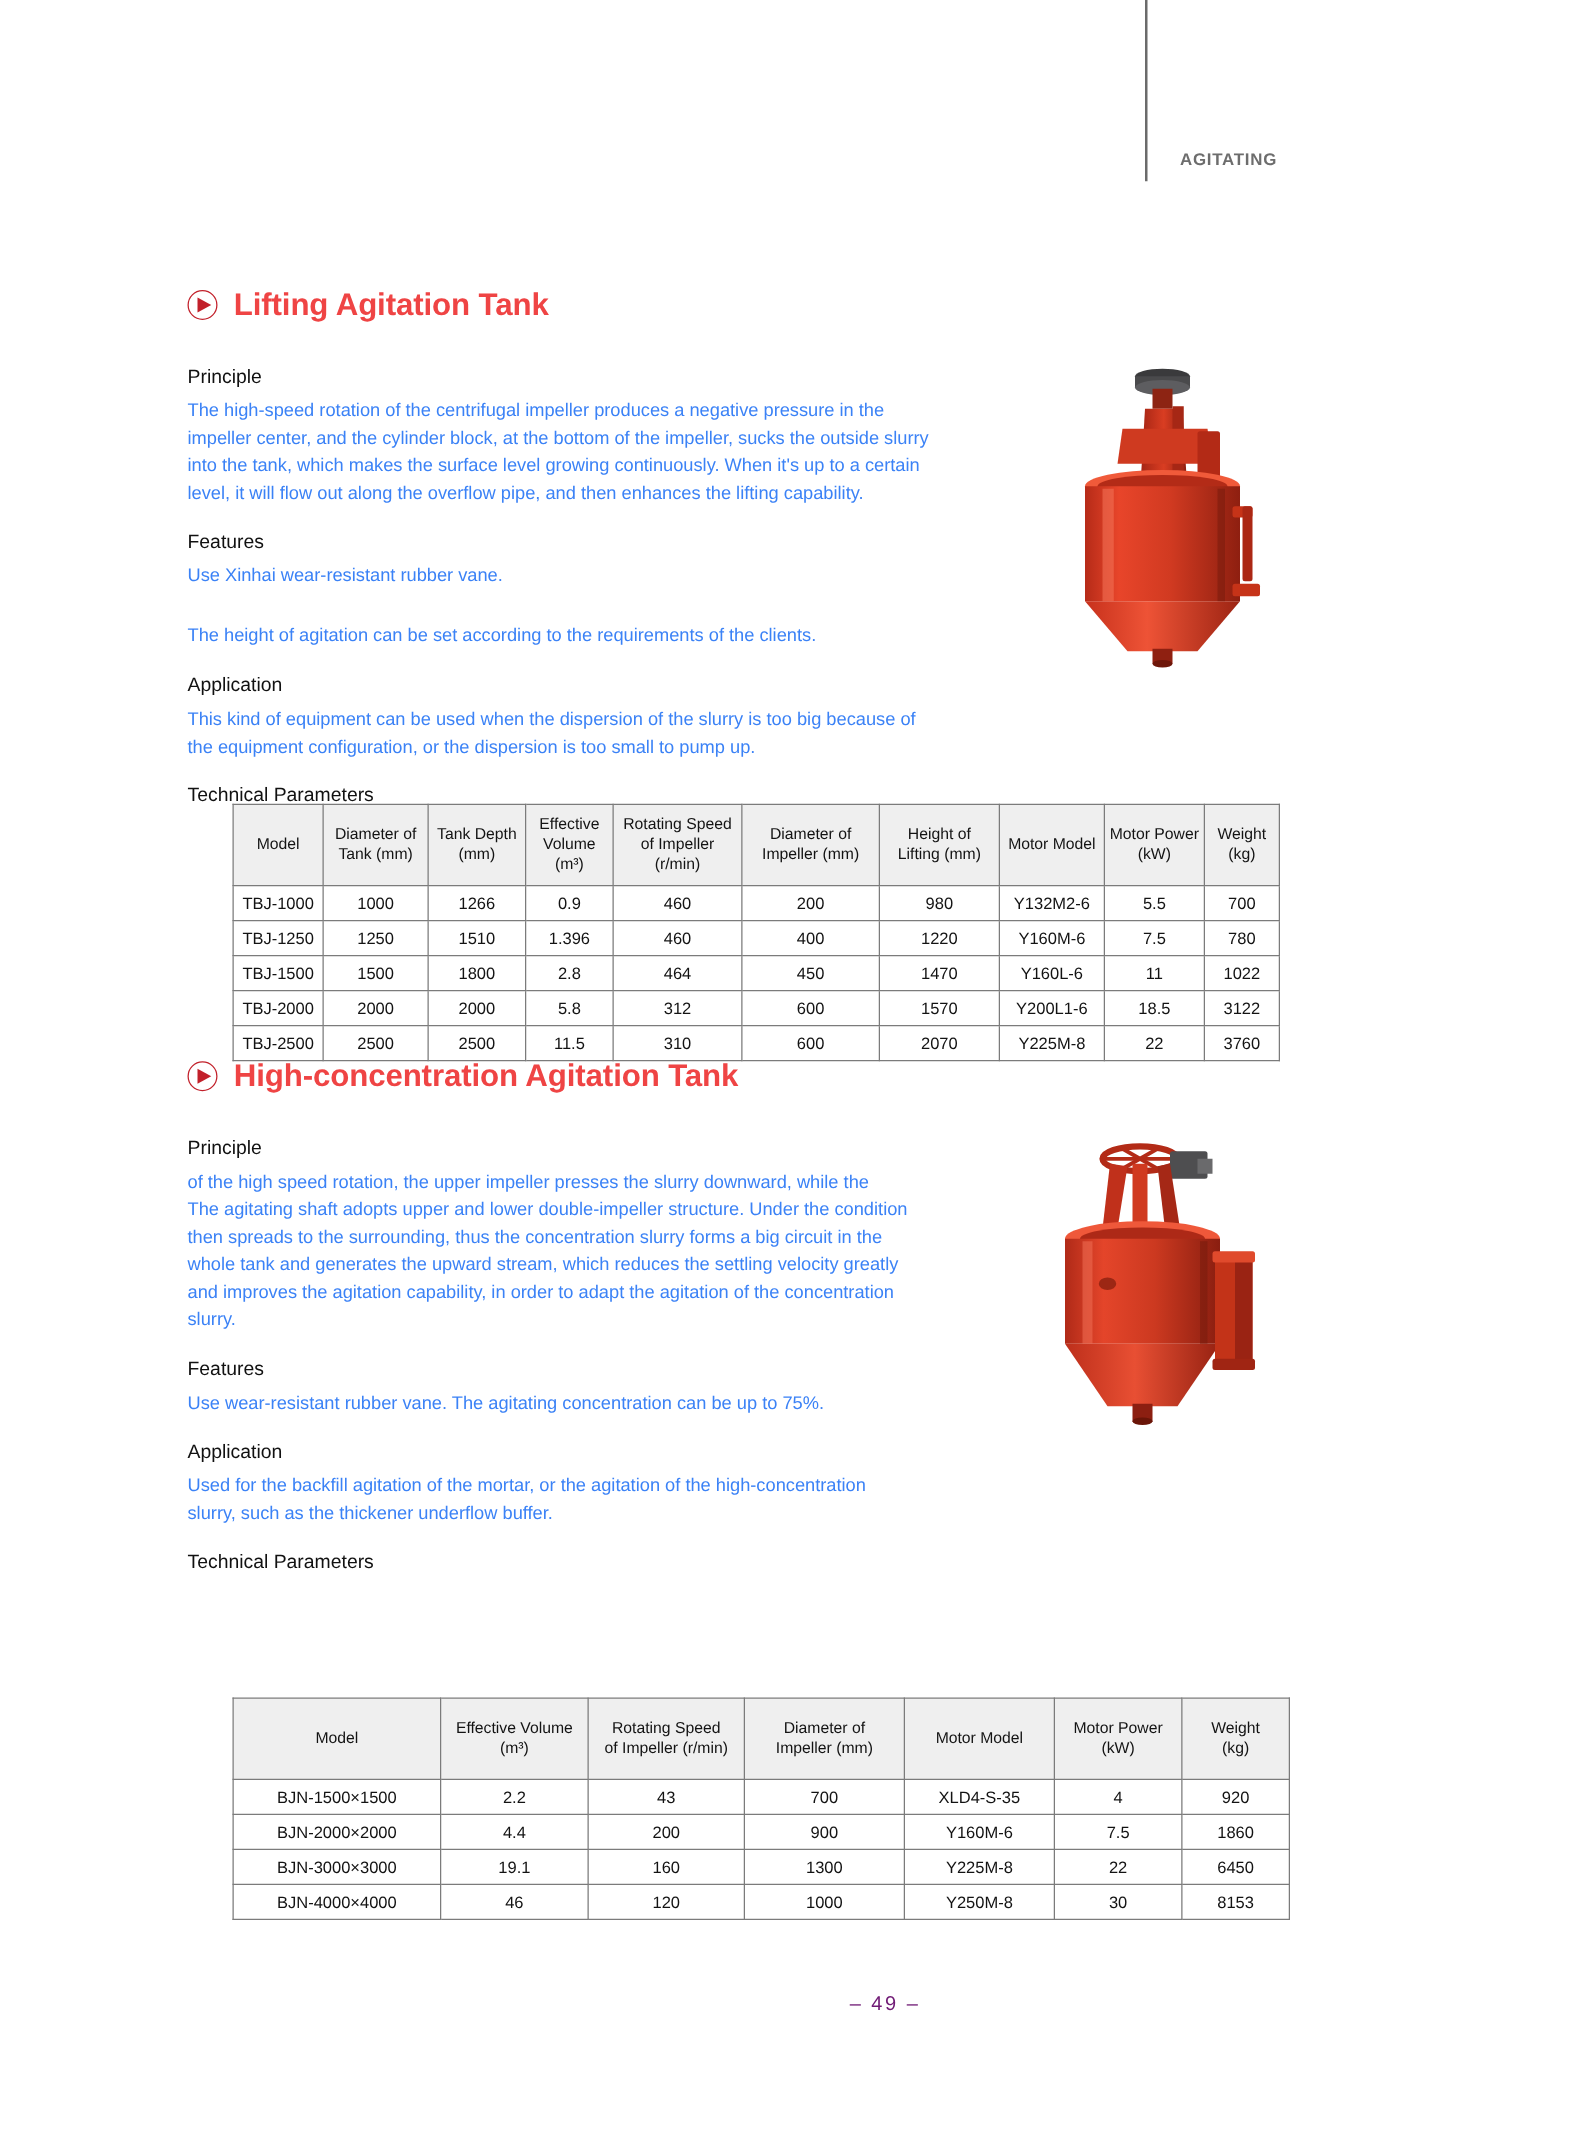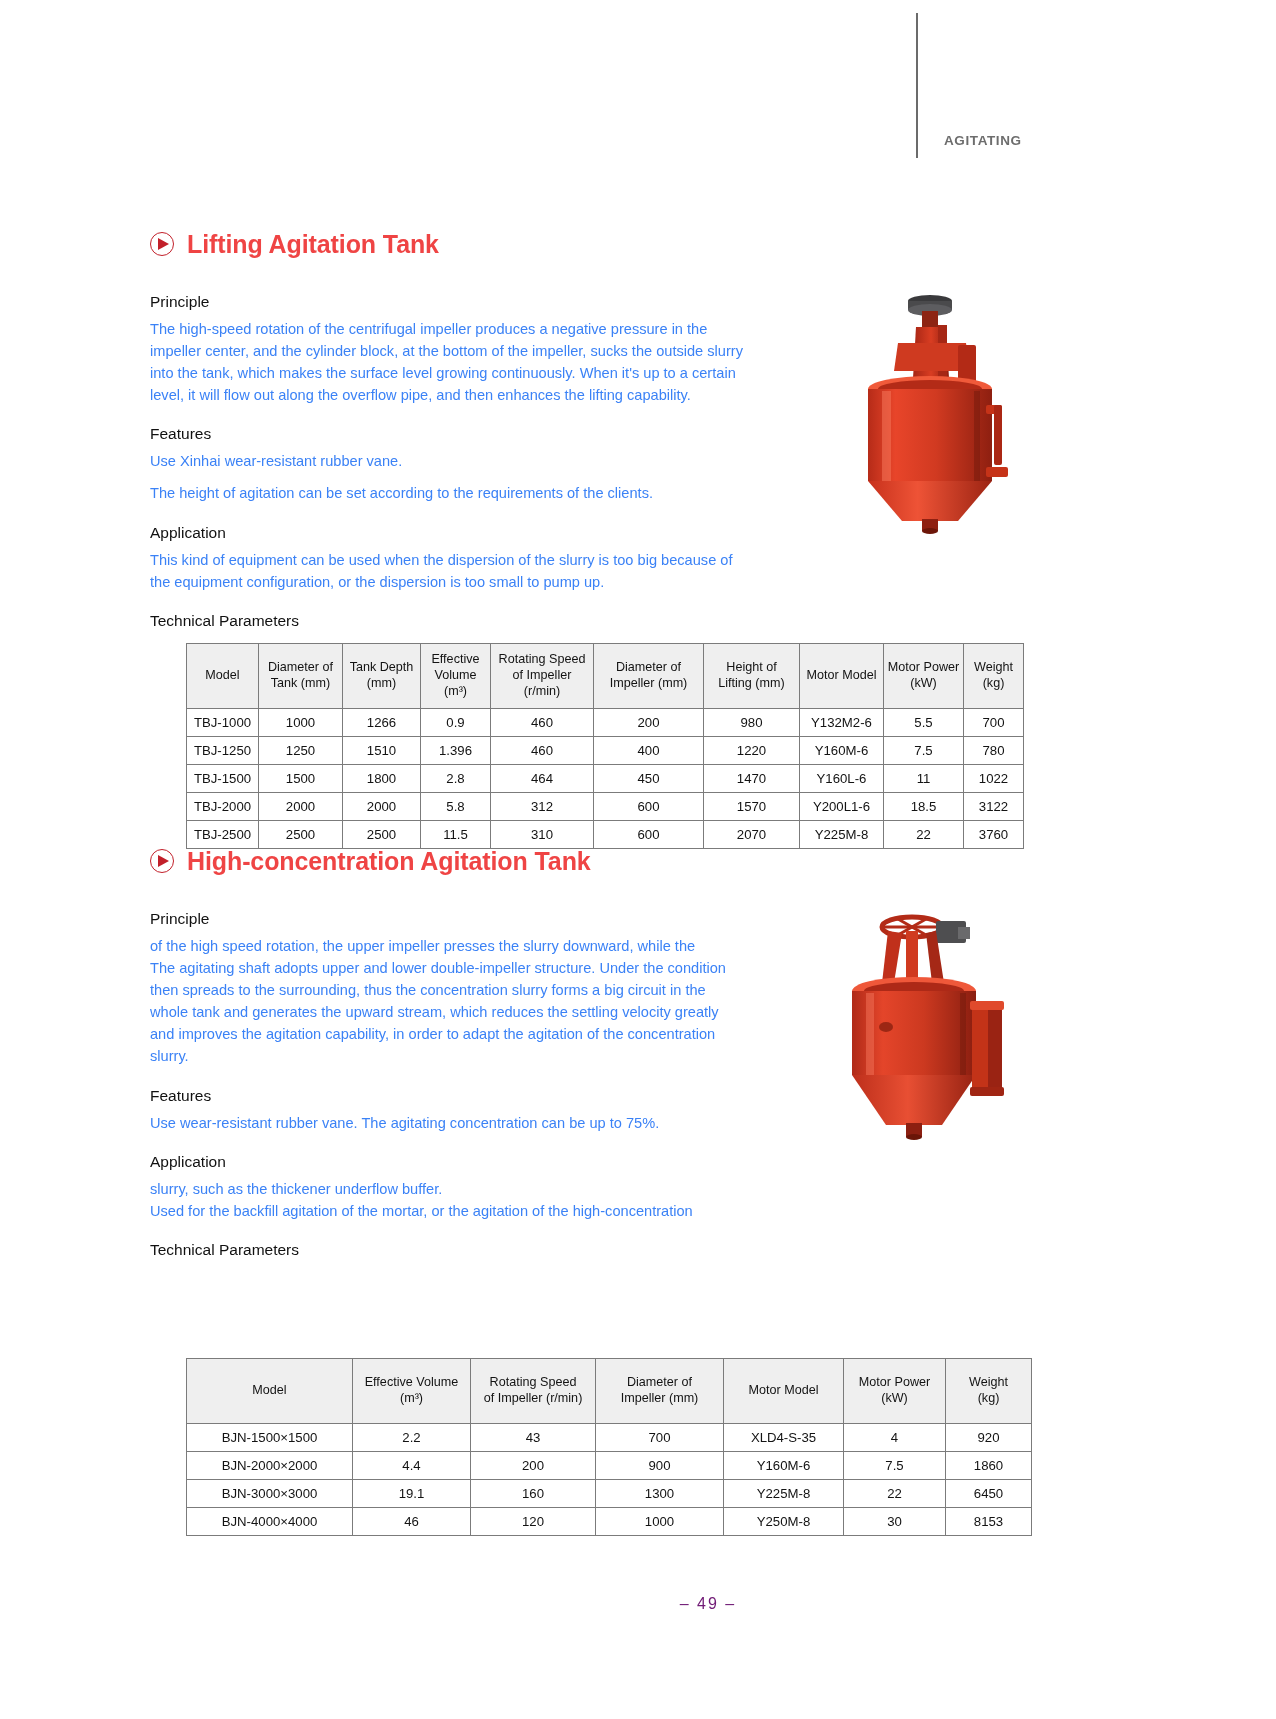--- a/index.html
+++ b/index.html
@@ -16,21 +16,21 @@
     width: 1276px;
     height: 1719px;
     background: #ffffff;
     overflow: hidden;
     margin: 0 auto;
   }
 
   
   .page-header {
     position: absolute;
-    top: 13px;
+    top: 0;
     left: 916px;
     width: 360px;
     height: 150px;
   }
   .header-rule {
     position: absolute;
     left: 0;
     top: 0;
     width: 2px;
     height: 145px;
@@ -309,21 +309,21 @@
         <span class="body-line">level, it will flow out along the overflow pipe, and then enhances the lifting capability.</span>
       </p>
     </div>
 
     <div class="spacer-md"></div>
 
     <div class="text-col-1">
       <div class="subhead">Features</div>
       <p class="body-block narrow">
         <span class="body-line">Use Xinhai wear-resistant rubber vane.</span>
-        <span class="body-line" style="margin-top:10px;">The height of agitation can be set according to the requirements of the clients.</span>
+        <span class="body-line" style="margin-top:26px;">The height of agitation can be set according to the requirements of the clients.</span>
       </p>
     </div>
 
     <div class="spacer-md"></div>
 
     <div class="text-col-1">
       <div class="subhead">Application</div>
       <p class="body-block narrow">
         <span class="body-line">This kind of equipment can be used when the dispersion of the slurry is too big because of</span>
         <span class="body-line">the equipment configuration, or the dispersion is too small to pump up.</span>
@@ -486,22 +486,22 @@
       <p class="body-block" style="width:645px;">
         <span class="body-line">Use wear-resistant rubber vane. The agitating concentration can be up to 75%.</span>
       </p>
     </div>
 
     <div class="spacer-md"></div>
 
     <div class="text-col-2">
       <div class="subhead">Application</div>
       <p class="body-block" style="width:645px;">
+        <span class="body-line">Used for the backfill agitation of the mortar, or the agitation of the high-concentration</span>
         <span class="body-line">slurry, such as the thickener underflow buffer.</span>
-        <span class="body-line">Used for the backfill agitation of the mortar, or the agitation of the high-concentration</span>
       </p>
     </div>
 
     <div class="spacer-md"></div>
 
     <div class="subhead">Technical Parameters</div>
   </div>
 
   <div class="table-wrap" id="table2-wrap">
     <table class="spec">

